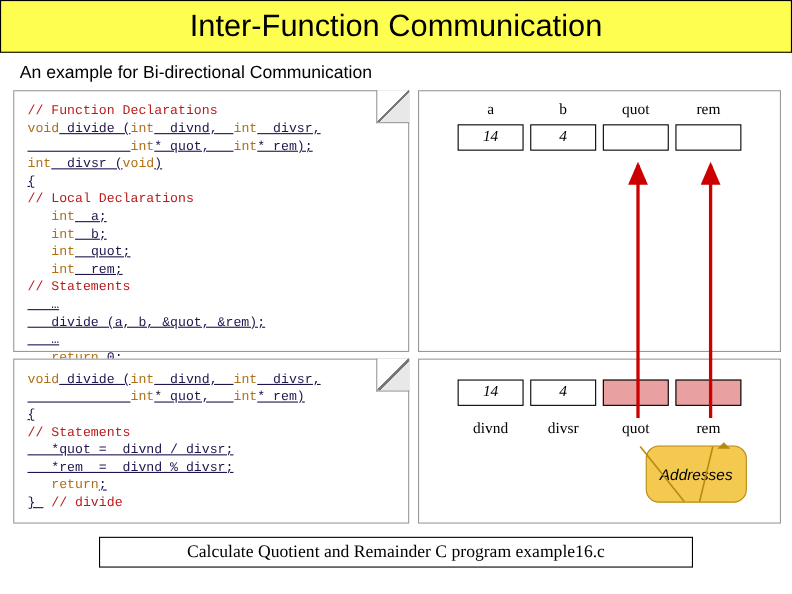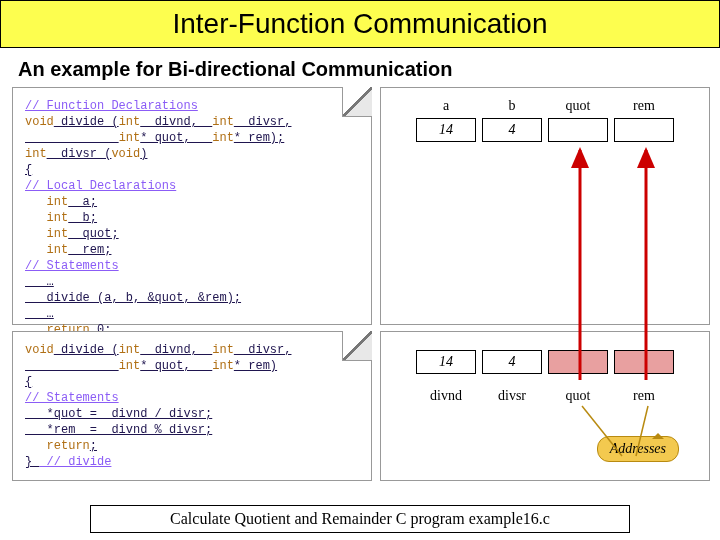--- a/index.html
+++ b/index.html
@@ -1,38 +1,38 @@
 <!DOCTYPE html>
 <html><head>
 <meta charset="utf-8">
 <style>
   * { box-sizing: border-box; margin: 0; padding: 0; }
   body { width: 720px; height: 540px; background: #fff; font-family: Arial, sans-serif; position: relative; }
   .title-bar { background: #fdfe4f; border: 1px solid #000; height: 48px; display: flex; align-items: center; justify-content: center; font-size: 28px; font-family: Arial, sans-serif; }
-  .subtitle { font-family: "Trebuchet MS", sans-serif; font-size: 20px; font-weight: bold; padding: 10px 18px 6px; }
+  .subtitle { font-family: "Trebuchet MS", sans-serif; font-size: 16px; font-weight: normal; padding: 10px 18px 6px; }
   .grid { display: grid; grid-template-columns: 360px 330px; grid-template-rows: 238px 150px; gap: 6px 8px; padding: 0 12px; }
   .codebox, .diagbox { border: 1px solid #999; background: #fff; position: relative; }
   .dogear { position: absolute; top: -1px; right: -1px; width: 30px; height: 30px; background: linear-gradient(135deg, #fff 0 48%, #777 48% 54%, #e8e8e8 54% 100%); border-left: 1px solid #999; border-bottom: 1px solid #999; }
   .code { font-family: "Courier New", monospace; font-size: 12px; line-height: 16px; padding: 10px 12px; white-space: pre; }
-  .cmt { color: #8b5cf6; text-decoration: underline; }
+  .cmt { color: #b91c1c; }
   .kw  { color: #b06f14; }
   .pl  { color: #1f154f; text-decoration: underline; }
 
   .vartable { position: absolute; top: 10px; left: 50%; transform: translateX(-50%); display: flex; gap: 6px; }
   .vartable2 { position: absolute; top: 18px; left: 50%; transform: translateX(-50%); display: flex; gap: 6px; }
   .cell { width: 60px; text-align: center; font-family: Georgia, serif; }
   .cell .hd { font-size: 14px; height: 20px; }
   .cell .bx { border: 1px solid #000; height: 24px; display: flex; align-items: center; justify-content: center; font-size: 14px; font-style: italic; }
   .pink .bx { background: #e8a0a0; }
   .lbl { font-size: 14px; height: 18px; margin-top: 14px; }
 
-  .addr-tag { position: absolute; background: #f3c94f; border: 1px solid #b88a10; border-radius: 12px; padding: 4px 12px; font-family: Liberation Serif, serif; font-style: italic; font-size: 14px; }
+  .addr-tag { position: absolute; background: #f3c94f; border: 1px solid #b88a10; border-radius: 12px; padding: 17px 12px; font-family: Liberation Sans, sans-serif; font-style: italic; font-size: 14px; }
   .addr-tag::before { content: ""; position: absolute; top: -10px; right: 14px; border: 6px solid transparent; border-bottom-color: #b88a10; }
 
-  .footer { margin: 24px 90px 0; background: #fff; border: 1px solid #000; padding: 4px 0; text-align: center; font-family: "Times New Roman", serif; font-size: 16px; }
+  .footer { margin: 12px 90px 0; background: #fff; border: 1px solid #000; padding: 4px 0; text-align: center; font-family: "Times New Roman", serif; font-size: 16px; }
 
   svg.arrows { position: absolute; pointer-events: none; }
 </style>
 </head>
 <body>
 
 <div class="title-bar">Inter-Function Communication</div>
 <div class="subtitle">An example for Bi-directional Communication</div>
 
 <div class="grid">

